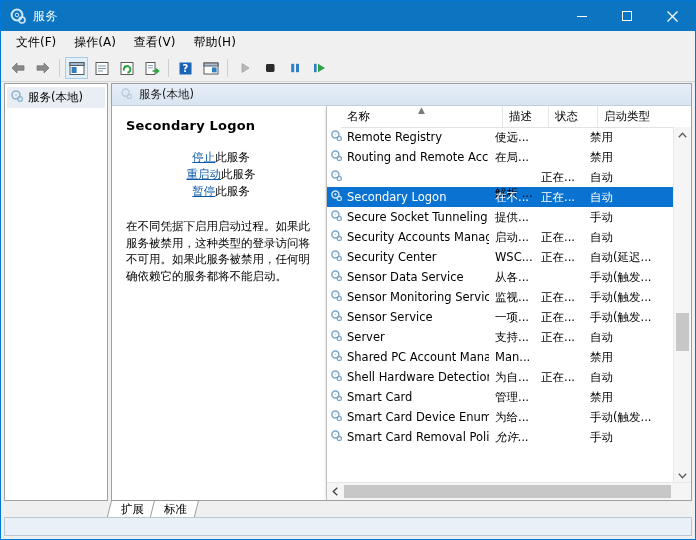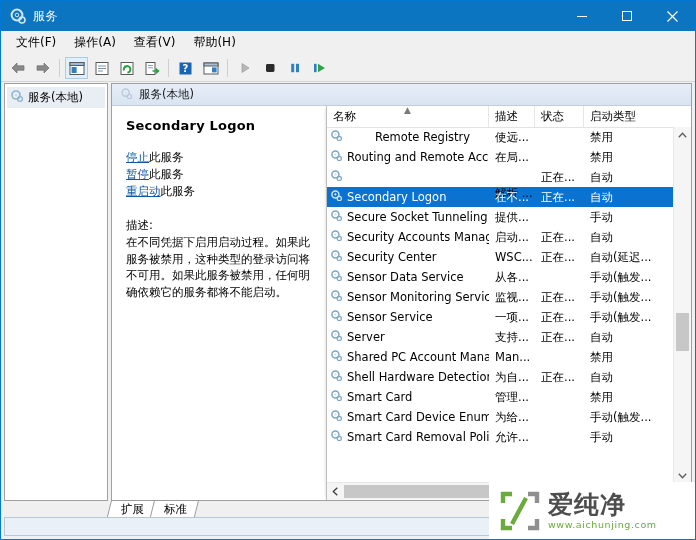--- a/index.html
+++ b/index.html
@@ -180,20 +180,21 @@
     font-weight: bold;
     margin-bottom: 16px;
     letter-spacing: .2px;
   }
   .links { margin-bottom: 18px; }
   .link-row {
     font-size: 11.5px;
     line-height: 17px;
     color: #000;
     white-space: nowrap;
+    text-align: center;
   }
   .link-row .lk {
     color: #0a58a8;
     text-decoration: underline;
   }
   .desc-label {
     font-size: 11.5px;
     margin-top: 14px;
     margin-bottom: 1px;
   }
@@ -207,20 +208,21 @@
   .listview {
     position: absolute;
     left: 214px;
     top: 0;
     right: 0;
     bottom: 0;
     background: #ffffff;
     border-left: 1px solid #bfbfbf;
     box-shadow: -2px 0 3px -2px rgba(0,0,0,.18);
     overflow: hidden;
+    padding-left: 14px;
   }
   .lv-head {
     display: flex;
     height: 21px;
     background: #ffffff;
     border-bottom: 1px solid #e3e3e3;
     font-size: 11.5px;
     position: relative;
   }
   .lv-head .col {
@@ -541,28 +543,27 @@
       <div class="mid-body">
 
         <div class="details">
           <div class="svc-title">Secondary Logon</div>
 
           <div class="links">
             <div class="link-row">
               <span class="lk">停止</span><span>此服务</span>
             </div>
             <div class="link-row">
+              <span class="lk">重启动</span><span>此服务</span>
+            </div>
+            <div class="link-row">
               <span class="lk">暂停</span><span>此服务</span>
             </div>
-            <div class="link-row">
-              <span class="lk">重启动</span><span>此服务</span>
-            </div>
           </div>
 
-          <div class="desc-label">描述:</div>
           <div class="desc-text">在不同凭据下启用启动过程。如果此服务被禁用，这种类型的登录访问将不可用。如果此服务被禁用，任何明确依赖它的服务都将不能启动。</div>
         </div>
 
         <div class="listview">
 
           <div class="lv-head">
             <div class="col c-name">
               <span>名称</span>
               <span class="sortarrow">▲</span>
             </div>
@@ -572,21 +573,21 @@
             <div class="col c-state">
               <span>状态</span>
             </div>
             <div class="col c-start">
               <span>启动类型</span>
             </div>
           </div>
 
           <div class="lv-rows" id="rows-host">
               <div class="row">
-                <div class="cell name" style="width: 162px; gap: 28px;">
+                <div class="cell name" style="width: 162px;">
                   <span class="gear"><svg width="13" height="13" viewBox="0 0 13 13">
                       <circle cx="5.4" cy="5.4" r="3.5" fill="none" stroke="#7fa6c6" stroke-width="1.5"></circle>
                       <circle cx="5.4" cy="5.4" r="1.1" fill="#cfe0ee"></circle>
                       <circle cx="9.3" cy="9.4" r="2.1" fill="none" stroke="#7fa6c6" stroke-width="1.2"></circle>
                     </svg></span>
                   <span>Remote Registry</span>
                 </div>
                 <div class="cell desc" style="width: 46px;">使远...</div>
                 <div class="cell state" style="width: 49px;"></div>
                 <div class="cell start" style="width: 80px;">禁用</div>
@@ -774,21 +775,21 @@
               </div>
               <div class="row">
                 <div class="cell name" style="width: 162px;">
                   <span class="gear"><svg width="13" height="13" viewBox="0 0 13 13">
                       <circle cx="5.4" cy="5.4" r="3.5" fill="none" stroke="#7fa6c6" stroke-width="1.5"></circle>
                       <circle cx="5.4" cy="5.4" r="1.1" fill="#cfe0ee"></circle>
                       <circle cx="9.3" cy="9.4" r="2.1" fill="none" stroke="#7fa6c6" stroke-width="1.2"></circle>
                     </svg></span>
                   <span>Smart Card Removal Poli...</span>
                 </div>
-                <div class="cell desc" style="width: 46px;">允许...</div>
+                <div class="cell desc" style="width: 46px; font-style: italic;">允许...</div>
                 <div class="cell state" style="width: 49px;"></div>
                 <div class="cell start" style="width: 80px;">手动</div>
               </div>
             </div>
 
           <div class="vscroll">
             <div class="vs-arrow">
               <svg width="9" height="7" viewBox="0 0 9 7">
                   <path d="M0.8 5.3 L4.5 1.3 L8.2 5.3" fill="none" stroke="#5d5d5d" stroke-width="1.3"></path>
                 </svg>
@@ -820,29 +821,14 @@
     <div class="tab">
       <span>扩展</span>
     </div>
     <div class="tab active">
       <span>标准</span>
     </div>
   </div>
 
   <div class="statusbar"></div>
 
-  <div class="watermark">
-    <div class="wm-logo">
-      <svg width="40" height="40" viewBox="0 0 40 40">
-        <path d="M3 12 L3 3 L12 3" fill="none" stroke="#6aab3c" stroke-width="4.4"></path>
-        <path d="M3 28 L3 37 L12 37" fill="none" stroke="#6aab3c" stroke-width="4.4"></path>
-        <path d="M37 12 L37 3 L28 3" fill="none" stroke="#8f8f8f" stroke-width="4.4"></path>
-        <path d="M37 28 L37 37 L28 37" fill="none" stroke="#8f8f8f" stroke-width="4.4"></path>
-        <path d="M26 7 L12 33" fill="none" stroke="#6aab3c" stroke-width="4.4"></path>
-      </svg>
-    </div>
-    <div class="wm-text">
-      <div class="wm-title">爱纯净</div>
-      <div class="wm-url">www.aichunjing.com</div>
-    </div>
-  </div>
 
 </div>
 
 </body></html>

